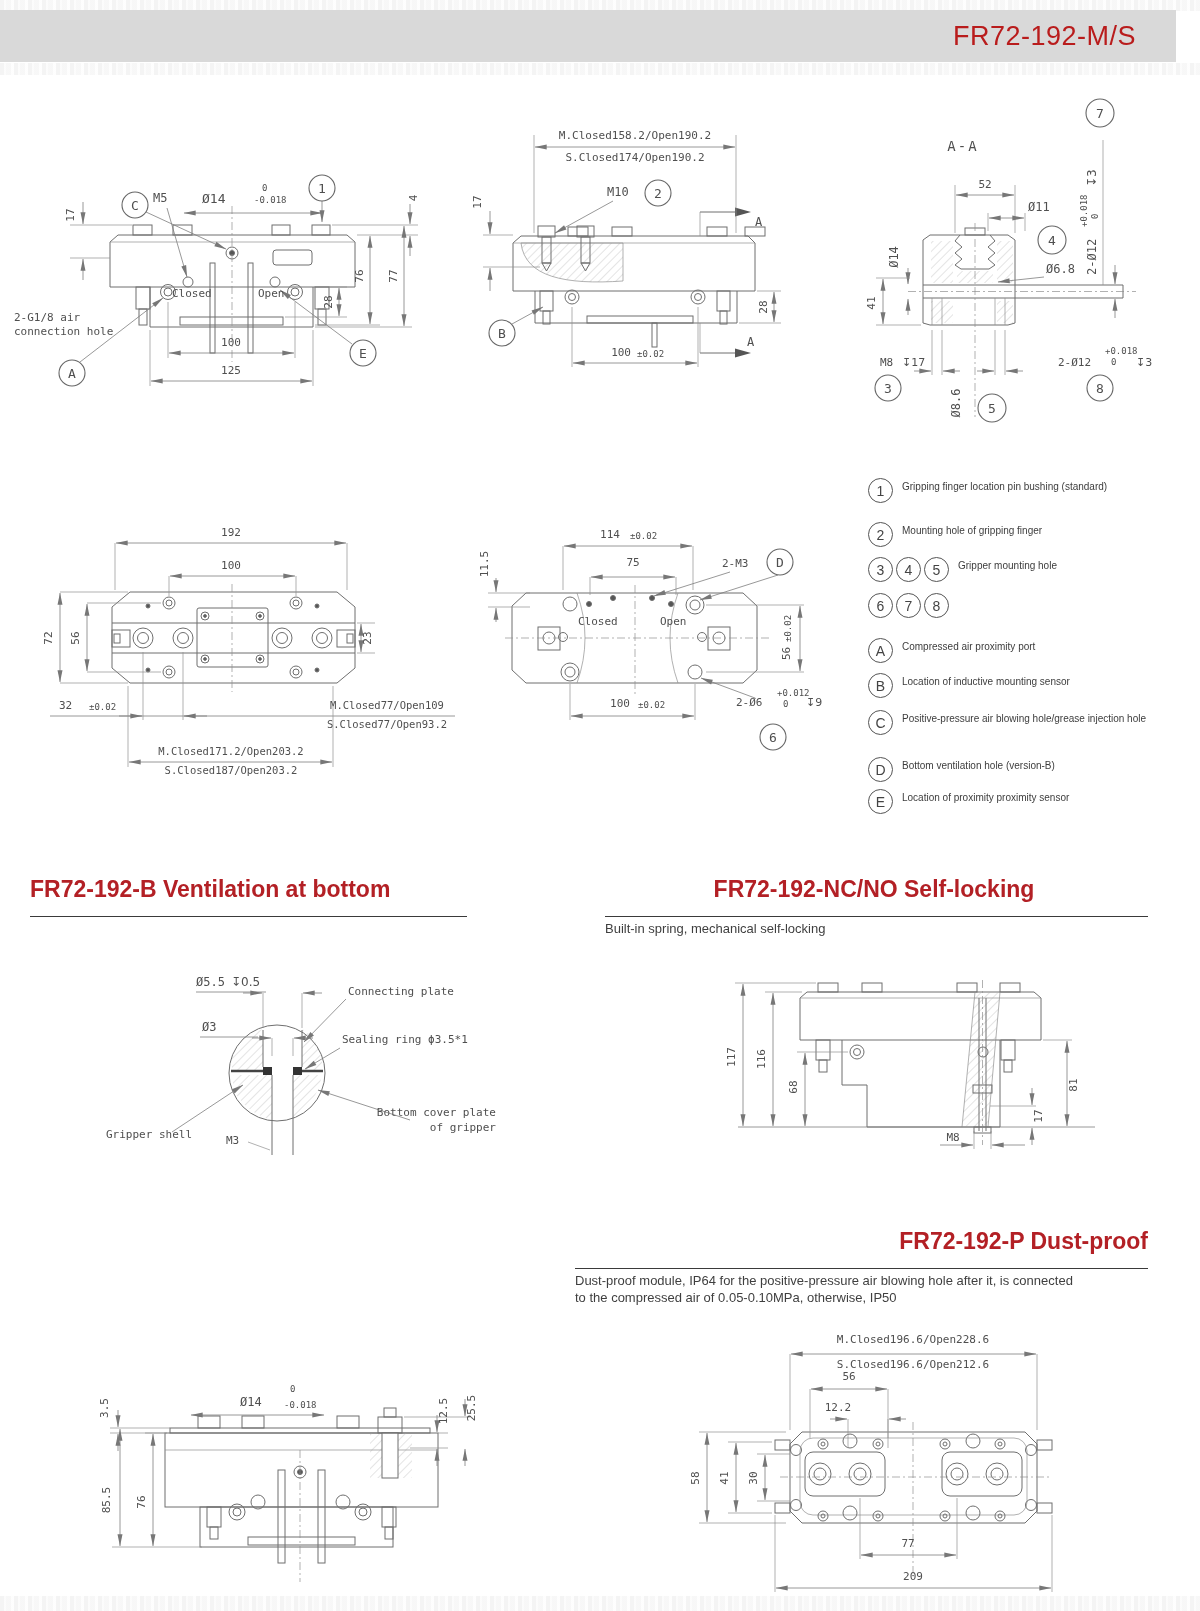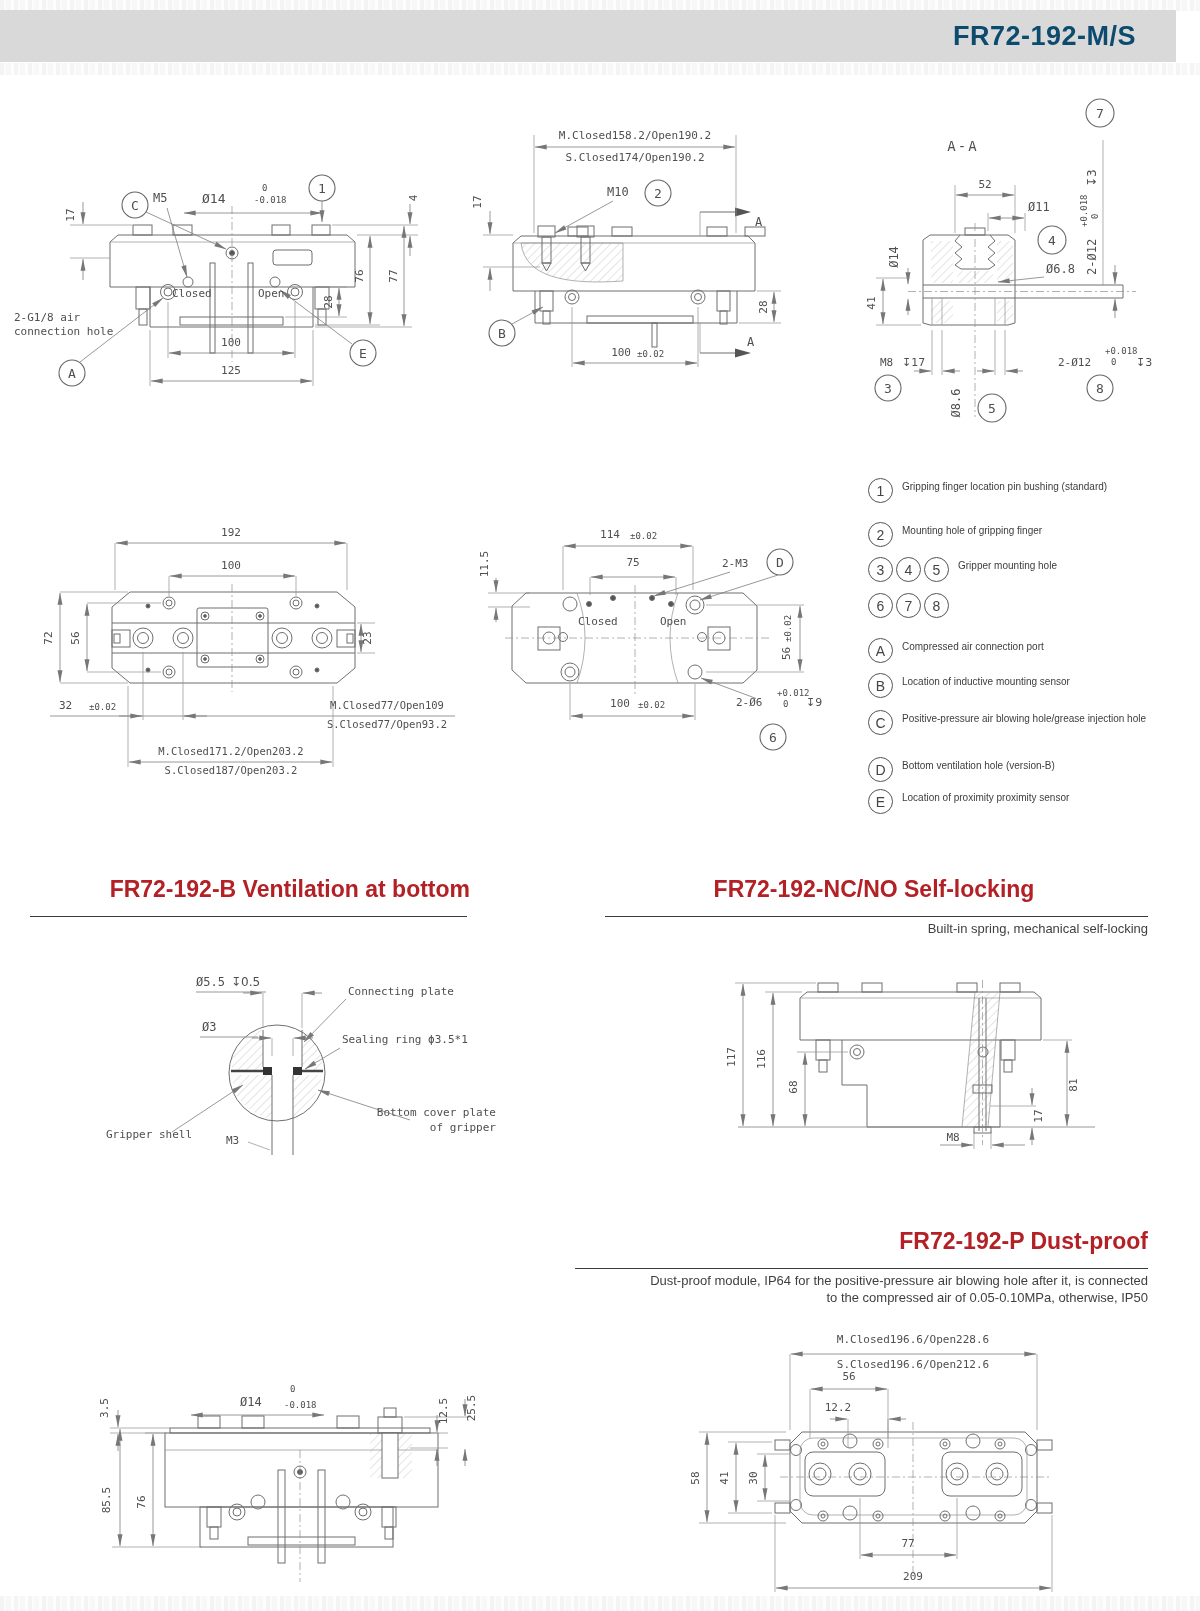--- a/index.html
+++ b/index.html
@@ -1,35 +1,35 @@
 <!DOCTYPE html>
 <html><head>
 <meta charset="utf-8">
 <style>
   *{margin:0;padding:0;box-sizing:border-box}
   html,body{background:#fff}
   body{width:1200px;height:1611px;position:relative;font-family:"Liberation Sans",sans-serif;overflow:hidden}
   .noise{position:absolute;left:0;width:100%;background:repeating-linear-gradient(90deg,#e9e9e9 0 4px,#f8f8f8 4px 6px,#f0f0f0 6px 11px,#fcfcfc 11px 14px);opacity:.5}
   .topbar{position:absolute;left:0;top:10px;width:1176px;height:52px;background:#d9d9d9}
-  .model{position:absolute;right:40px;top:0;line-height:52px;font-size:27px;font-weight:bold;color:#0c4a6e;letter-spacing:.5px}
+  .model{position:absolute;right:40px;top:0;line-height:52px;font-size:27px;font-weight:normal;color:#b91c1c;letter-spacing:.5px}
   svg{position:absolute;overflow:visible}
   svg text{font-family:"DejaVu Sans Mono",monospace;fill:#4f4f4f}
   .ds{font-family:"DejaVu Sans",sans-serif}
   .ln{stroke:#6f6f6f;stroke-width:1;fill:none;stroke-linejoin:miter}
   .thin{stroke:#8f8f8f;stroke-width:.7;fill:none}
   .dim{stroke:#7d7d7d;stroke-width:.8;fill:none}
   .dash{stroke:#8f8f8f;stroke-width:.7;fill:none;stroke-dasharray:8 3 2 3}
   .fil{fill:#555;stroke:none}
   .bal{stroke:#666;stroke-width:1.1;fill:#fff}
   text.bt{font-size:13px;text-anchor:middle}
   .t9{font-size:9px}.t10{font-size:10.5px}.t11{font-size:11px}.t12{font-size:12px}.t13{font-size:13px}.t14{font-size:14px}
   .mid{text-anchor:middle}.end{text-anchor:end}
   .red-title{position:absolute;font-weight:bold;font-size:23px;color:#b32025}
   .rule{position:absolute;height:0;border-top:1.6px solid #3a3a3a}
-  .sub{position:absolute;font-size:13px;color:#3f3f3f;text-align:right;line-height:17px}
+  .sub{position:absolute;font-size:13px;color:#3f3f3f;text-align:left;line-height:17px}
   .legend{position:absolute;left:868px;top:470px;width:306px}
   .lrow{position:absolute;display:flex;align-items:flex-start;width:100%}
   .lballs{display:flex;gap:3px;flex:none;margin-right:9px}
   .lball{width:25px;height:25px;border:1.4px solid #555;border-radius:50%;color:#444;font-size:14px;display:flex;align-items:center;justify-content:center;background:#fff}
   .ltext{font-size:10px;color:#3d3d3d;line-height:1.28;padding-top:3px}
 </style>
 </head>
 <body>
 
 <div class="page">
@@ -488,21 +488,21 @@
     <div class="lballs">
       <div class="lball">6</div>
       <div class="lball">7</div>
       <div class="lball">8</div>
     </div>
   </div>
   <div class="lrow" style="top:168px">
     <div class="lballs">
           <div class="lball">A</div>
         </div>
-    <div class="ltext">Compressed air connection port</div>
+    <div class="ltext">Compressed air proximity port</div>
   </div>
   <div class="lrow" style="top:203px">
     <div class="lballs">
           <div class="lball">B</div>
         </div>
     <div class="ltext">Location of inductive mounting sensor</div>
   </div>
   <div class="lrow" style="top:240px">
     <div class="lballs">
           <div class="lball">C</div>
@@ -516,21 +516,21 @@
     <div class="ltext">Bottom ventilation hole (version-B)</div>
   </div>
   <div class="lrow" style="top:319px">
     <div class="lballs">
           <div class="lball">E</div>
         </div>
     <div class="ltext">Location of proximity proximity sensor</div>
   </div>
 </div>
 
-<div class="red-title" style="top:876px;left:30px;width:440px;text-align:right">FR72-192-B Ventilation at bottom</div>
+<div class="red-title" style="top:876px;left:30px;width:440px;text-align:left">FR72-192-B Ventilation at bottom</div>
 <div class="rule" style="top:916px;left:30px;width:437px"></div>
 <div class="red-title" style="top:876px;left:600px;width:548px;text-align:center">FR72-192-NC/NO Self-locking</div>
 <div class="rule" style="top:916px;left:605px;width:543px"></div>
 <div class="sub" style="top:920px;left:605px;width:543px">Built-in spring, mechanical self-locking</div>
 
 <svg style="left:80px;top:930px" width="420" height="235" viewBox="0 0 420 235">
   <defs>
     <marker id="mD" markerWidth="13" markerHeight="6" refX="12.3" refY="3" orient="auto" markerUnits="userSpaceOnUse">
           <path d="M12.6,3 L0.6,0.5 L0.6,5.5 Z" fill="#777"></path>
         </marker>

